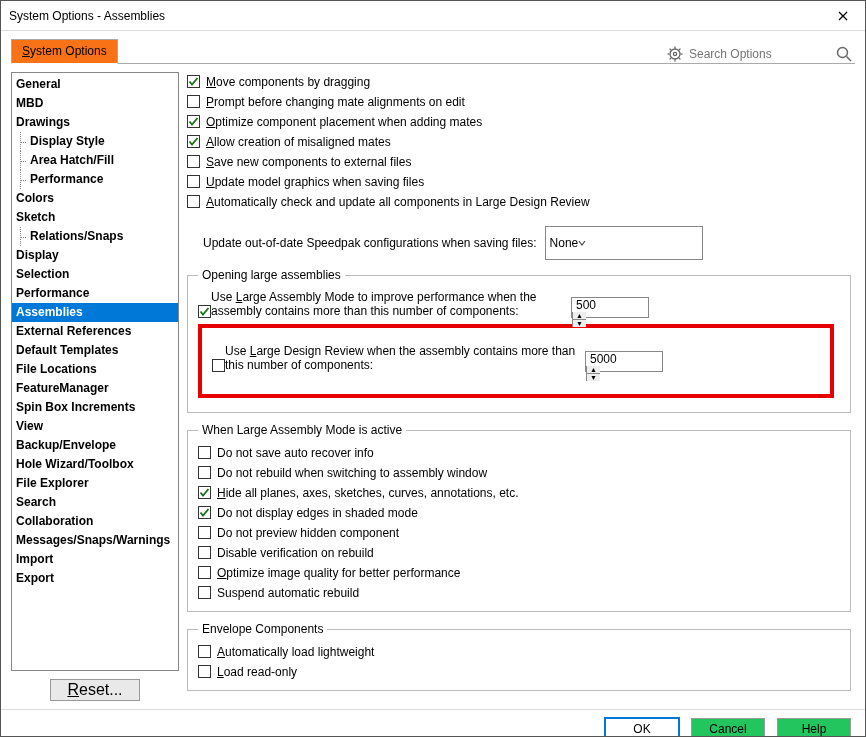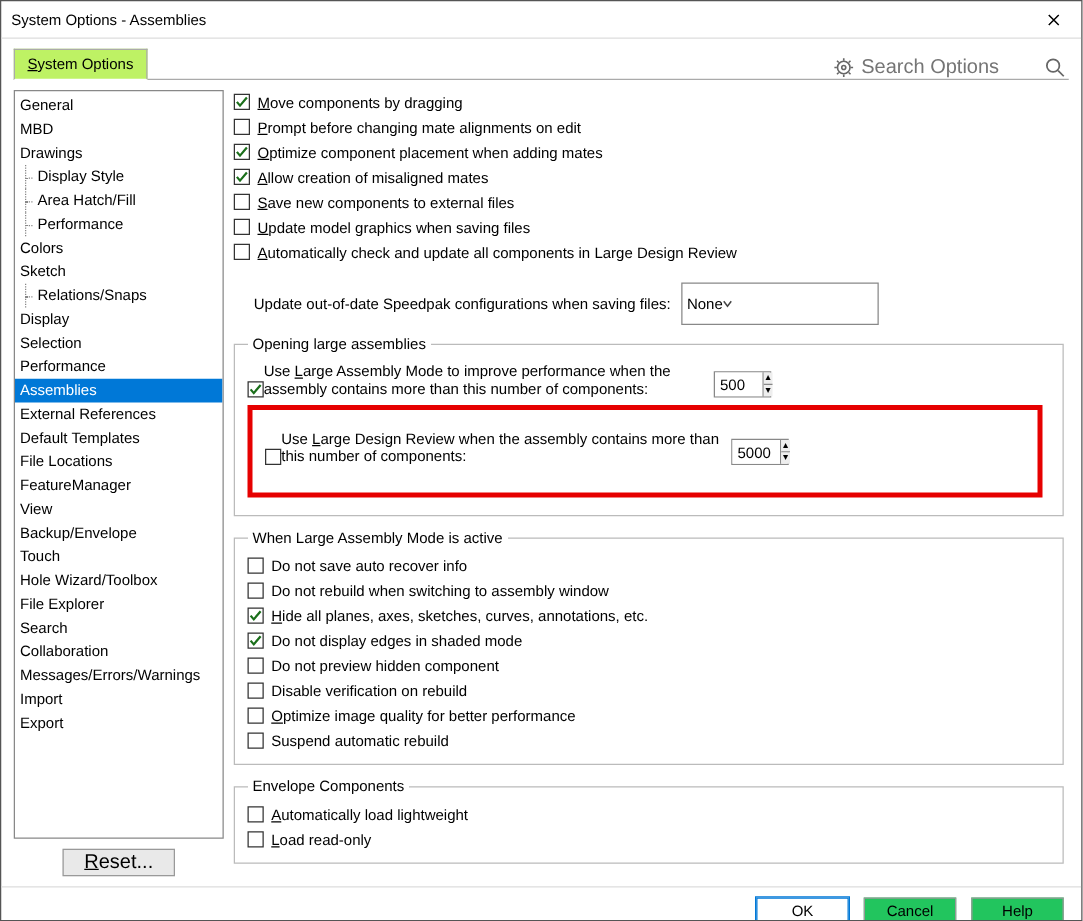--- a/index.html
+++ b/index.html
@@ -32,40 +32,40 @@
 }
 .titlebar .close svg { width: 10px; height: 10px; }
 .tab-row {
   display: flex;
   align-items: flex-end;
   padding: 8px 10px 0 10px;
 }
 .tab {
   border: 1px solid #aaa;
   border-bottom: 1px solid #fff;
-  background: #bef264;
+  background: #f97316;
   padding: 4px 10px 5px 10px;
   font-size: 12px;
   position: relative;
   z-index: 2;
   margin-bottom: -1px;
 }
 .tab u { text-decoration: underline; }
 .search-wrap {
   margin-left: auto;
   display: flex;
   align-items: center;
   gap: 6px;
   padding-right: 2px;
 }
 .gear { width: 16px; height: 16px; }
 .search-input {
   border: none;
   outline: none;
-  font-size: 16px;
+  font-size: 12px;
   color: #0c4a6e;
   width: 140px;
 }
 .mag { width: 18px; height: 18px; }
 .body {
   flex: 1;
   border-top: 1px solid #aaa;
   margin: 0 10px 8px 10px;
   display: flex;
   gap: 8px;
@@ -78,20 +78,21 @@
   flex:1;
   overflow: hidden;
   padding: 2px 0;
   font-size: 12px;
 }
 .sidebar .item {
   padding: 1px 4px;
   line-height: 17px;
   white-space: nowrap;
   cursor: default;
+  font-weight: bold;
 }
 .sidebar .item.selected { background: #0078d7; color: #fff; }
 .sidebar .item.child { padding-left: 18px; position: relative; }
 .sidebar .item.child::before {
   content: "";
   position: absolute;
   left: 8px; top: 0; bottom: 0;
   border-left: 1px dotted #888;
 }
 .sidebar .item.child::after{
@@ -157,21 +158,22 @@
 .assembly-row {
   display: flex;
   align-items: flex-end;
   padding: 2px 0;
 }
 .assembly-row .lbl { flex:1; max-width: 360px;}
 .spinner {
   display:flex;
   border:1px solid #888;
   height:21px;
-  width:46px;
+  width:78px;
+  flex-direction:column;
 }
 .spinner input{
   border:none; width:38px; text-align:left; padding:0 4px;
   font-size:12px; outline:none;
 }
 .spinner .arrows{
   width:14px; border-left:1px solid #888;
   display:flex; flex-direction:column;
 }
 .spinner .arrows div{
@@ -255,28 +257,28 @@
         <div class="item">Sketch</div>
         <div class="item child">Relations/Snaps</div>
         <div class="item">Display</div>
         <div class="item">Selection</div>
         <div class="item">Performance</div>
         <div class="item selected">Assemblies</div>
         <div class="item">External References</div>
         <div class="item">Default Templates</div>
         <div class="item">File Locations</div>
         <div class="item">FeatureManager</div>
+        <div class="item">Spin Box Increments</div>
         <div class="item">View</div>
         <div class="item">Backup/Envelope</div>
-        <div class="item">Touch</div>
         <div class="item">Hole Wizard/Toolbox</div>
         <div class="item">File Explorer</div>
         <div class="item">Search</div>
         <div class="item">Collaboration</div>
-        <div class="item">Messages/Errors/Warnings</div>
+        <div class="item">Messages/Snaps/Warnings</div>
         <div class="item">Import</div>
         <div class="item">Export</div>
       </div>
     <button class="reset-btn"><u>R</u><span>eset...</span></button>
   </div>
 
   <div class="content">
     <div id="top-checks">
         <div class="chk-row">
           <span class="chk checked">

